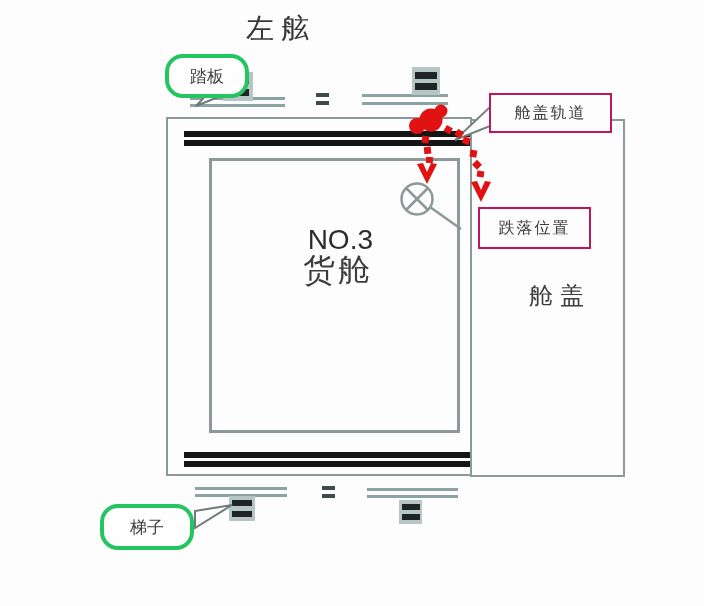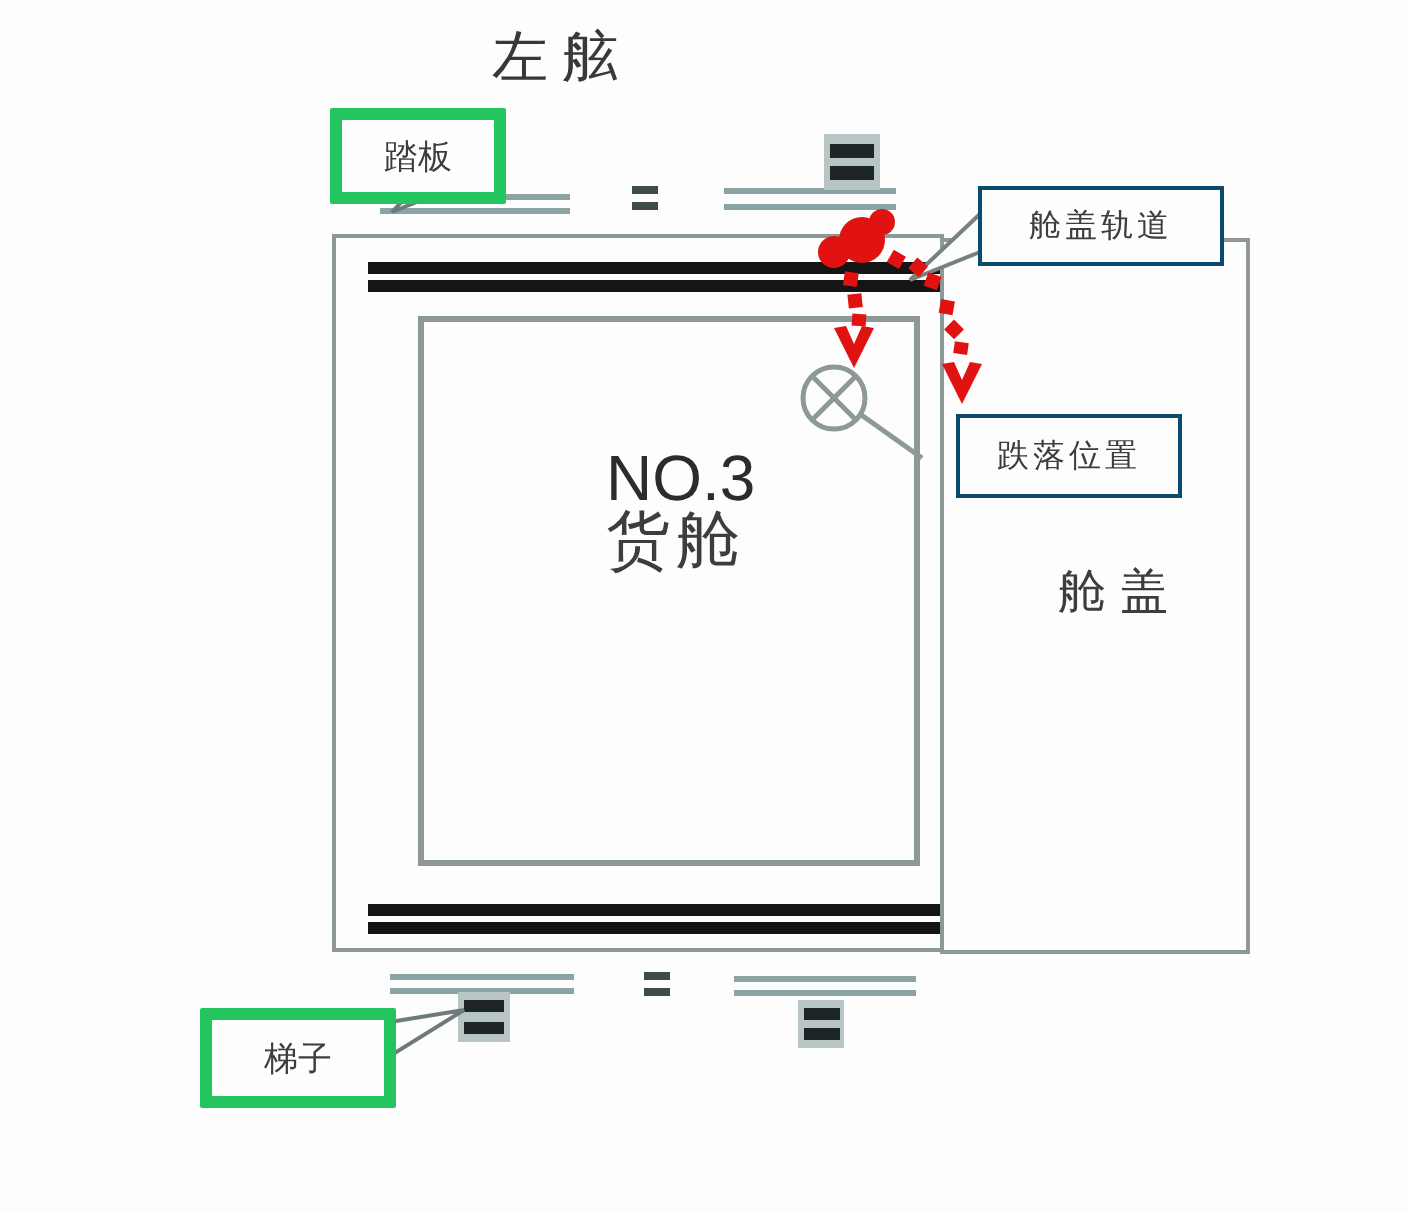--- a/index.html
+++ b/index.html
@@ -28,32 +28,32 @@
   
   .eqbar{width:13px;height:4px;background:#3f4a4a;}
   
   .ladder{background:#b7c5c5;display:flex;flex-direction:column;justify-content:space-evenly;align-items:center;}
   .ladder .rung{width:22px;height:7px;background:#1d2525;}
   .ladder-tl{left:223px;top:72px;width:30px;height:29px;}
   .ladder-tr{left:412px;top:67px;width:28px;height:28px;}
   .ladder-bl{left:229px;top:496px;width:26px;height:25px;}
   .ladder-br{left:399px;top:500px;width:23px;height:24px;}
   
-  .bubble{background:#fefefe;border:6px solid #22c55e;border-radius:1px;
+  .bubble{background:#fefefe;border:4px solid #22c55e;border-radius:18px;
           display:flex;align-items:center;justify-content:center;font-size:17px;}
   .bubble-pedal{left:165px;top:54px;width:76px;height:36px;}
   .bubble-ladder{left:100px;top:504px;width:86px;height:38px;}
   
-  .labelbox{background:#fdfdfd;border:2px solid #0c4a6e;display:flex;align-items:center;justify-content:center;
+  .labelbox{background:#fdfdfd;border:2px solid #be185d;display:flex;align-items:center;justify-content:center;
             font-size:16px;letter-spacing:2px;}
   .box-rail{left:489px;top:93px;width:119px;height:36px;}
   .box-fall{left:478px;top:207px;width:109px;height:38px;}
   
   .hold-label{left:303px;top:224px;color:#2c2c2c;line-height:31px;}
-  .hold-label .l1{font-size:32px;font-family:"Liberation Sans",sans-serif;text-align:right;}
+  .hold-label .l1{font-size:28px;font-family:"Liberation Sans",sans-serif;text-align:right;}
   .hold-label .l2{font-size:32px;letter-spacing:3px;}
   .hatch-label{left:500px;top:280px;width:120px;font-size:24px;letter-spacing:7px;color:#3d3d3d;text-align:center;}
   
   .caption{left:245px;top:553px;font-size:23px;font-weight:bold;color:#2e2e2e;letter-spacing:2px;white-space:nowrap;}
   .caption .gap{display:inline-block;width:22px;}
   .caption .ret{font-weight:normal;color:#6e6e6e;font-size:20px;}
   
   #overlay{position:absolute;left:0;top:0;width:704px;height:606px;pointer-events:none;}
 </style>
 </head>

